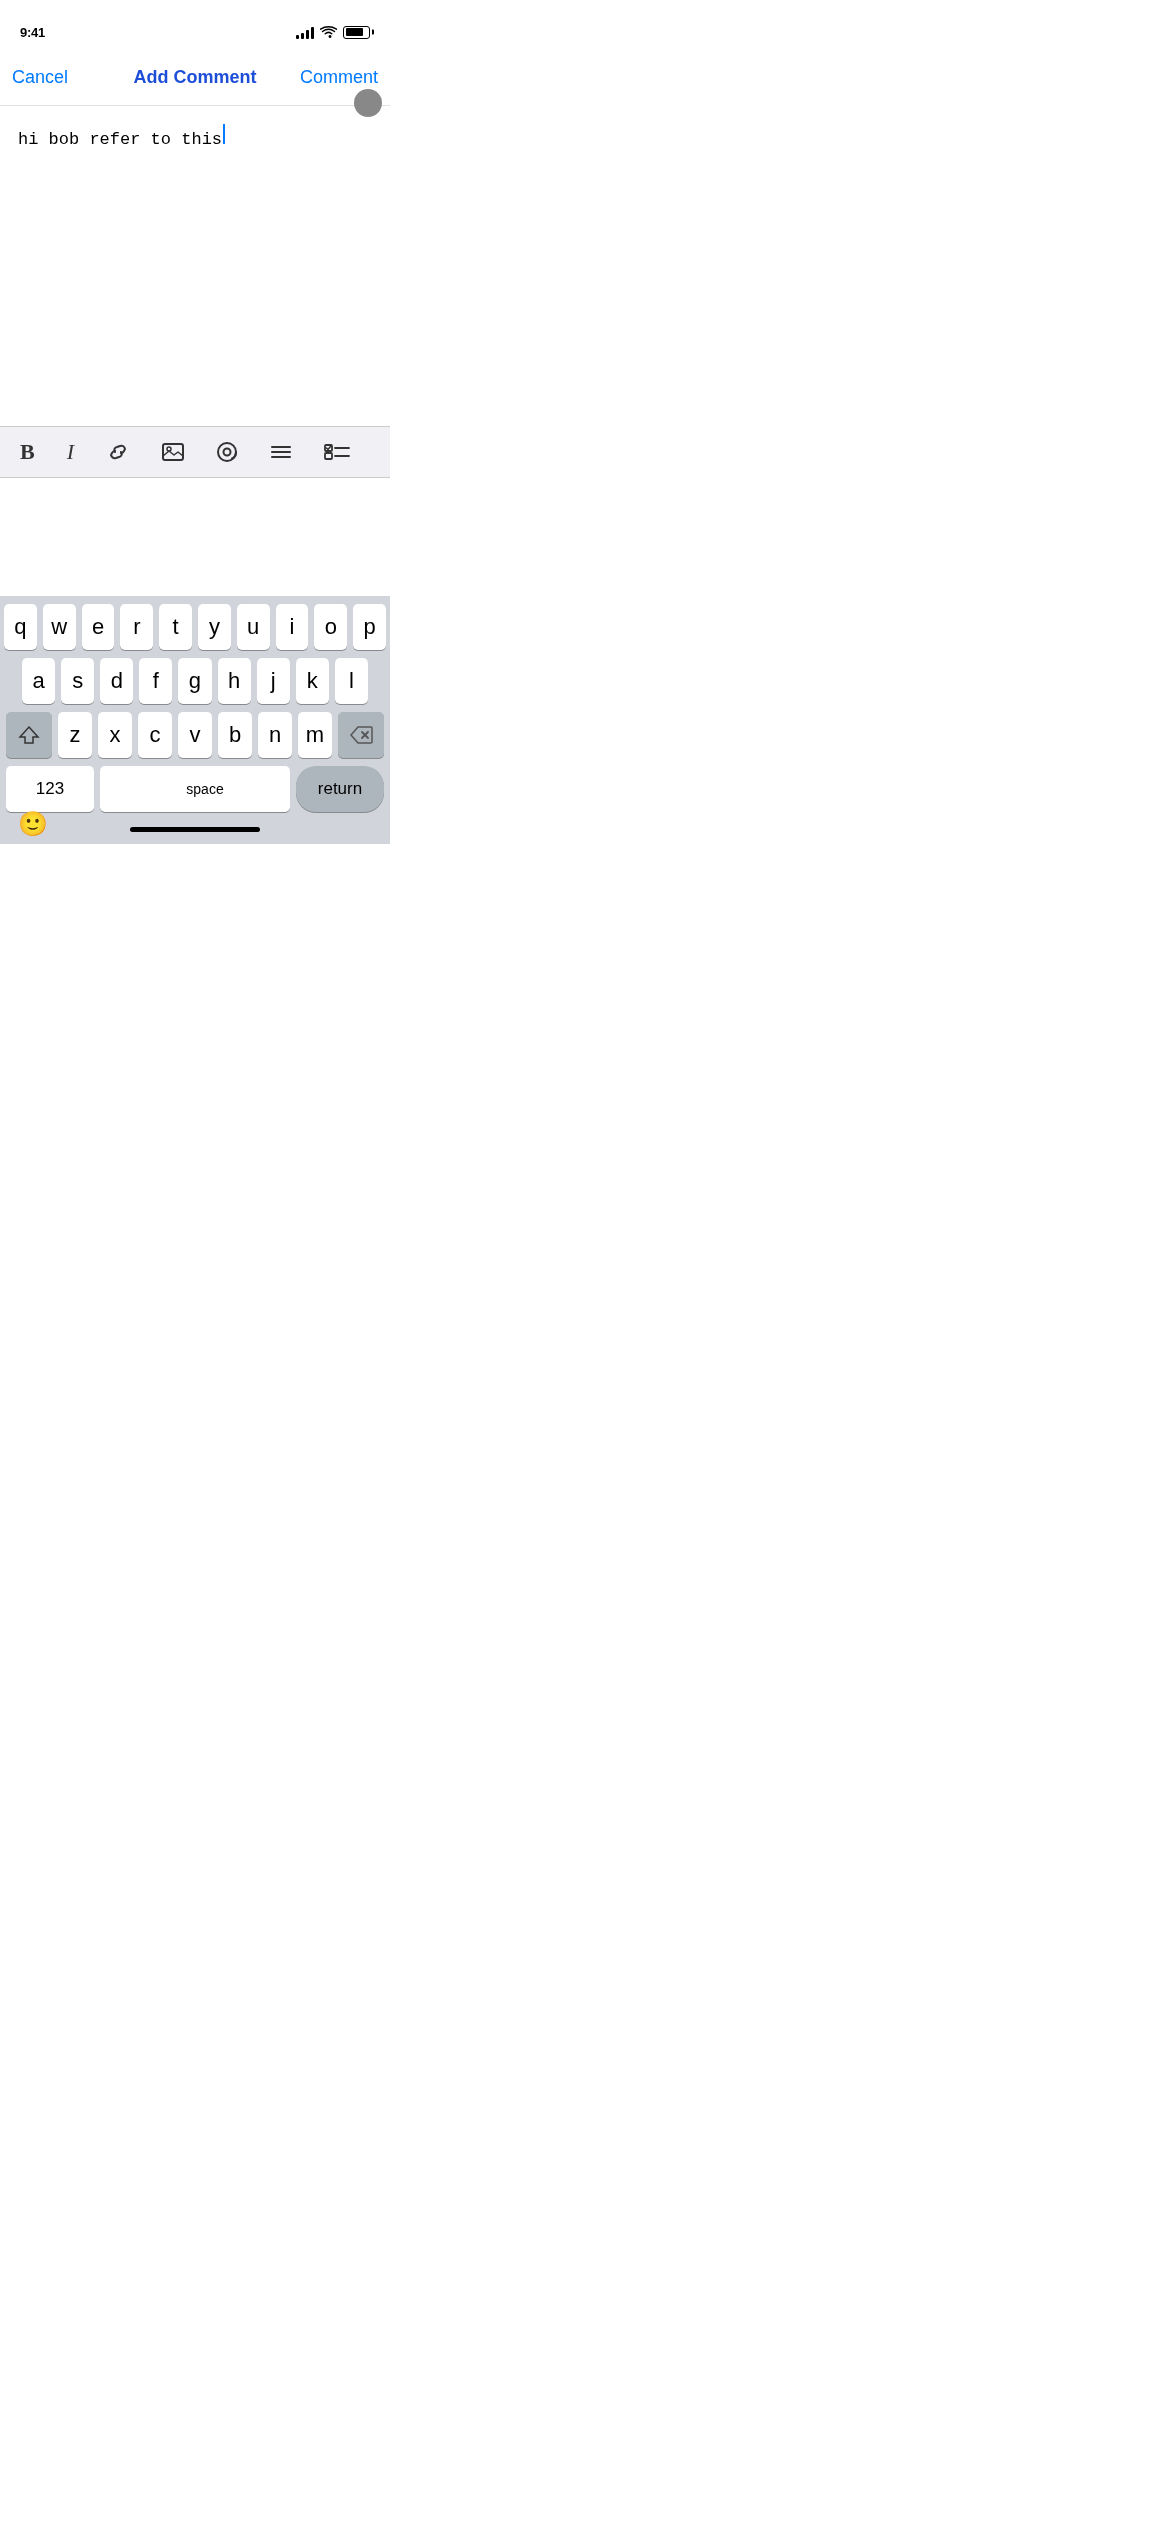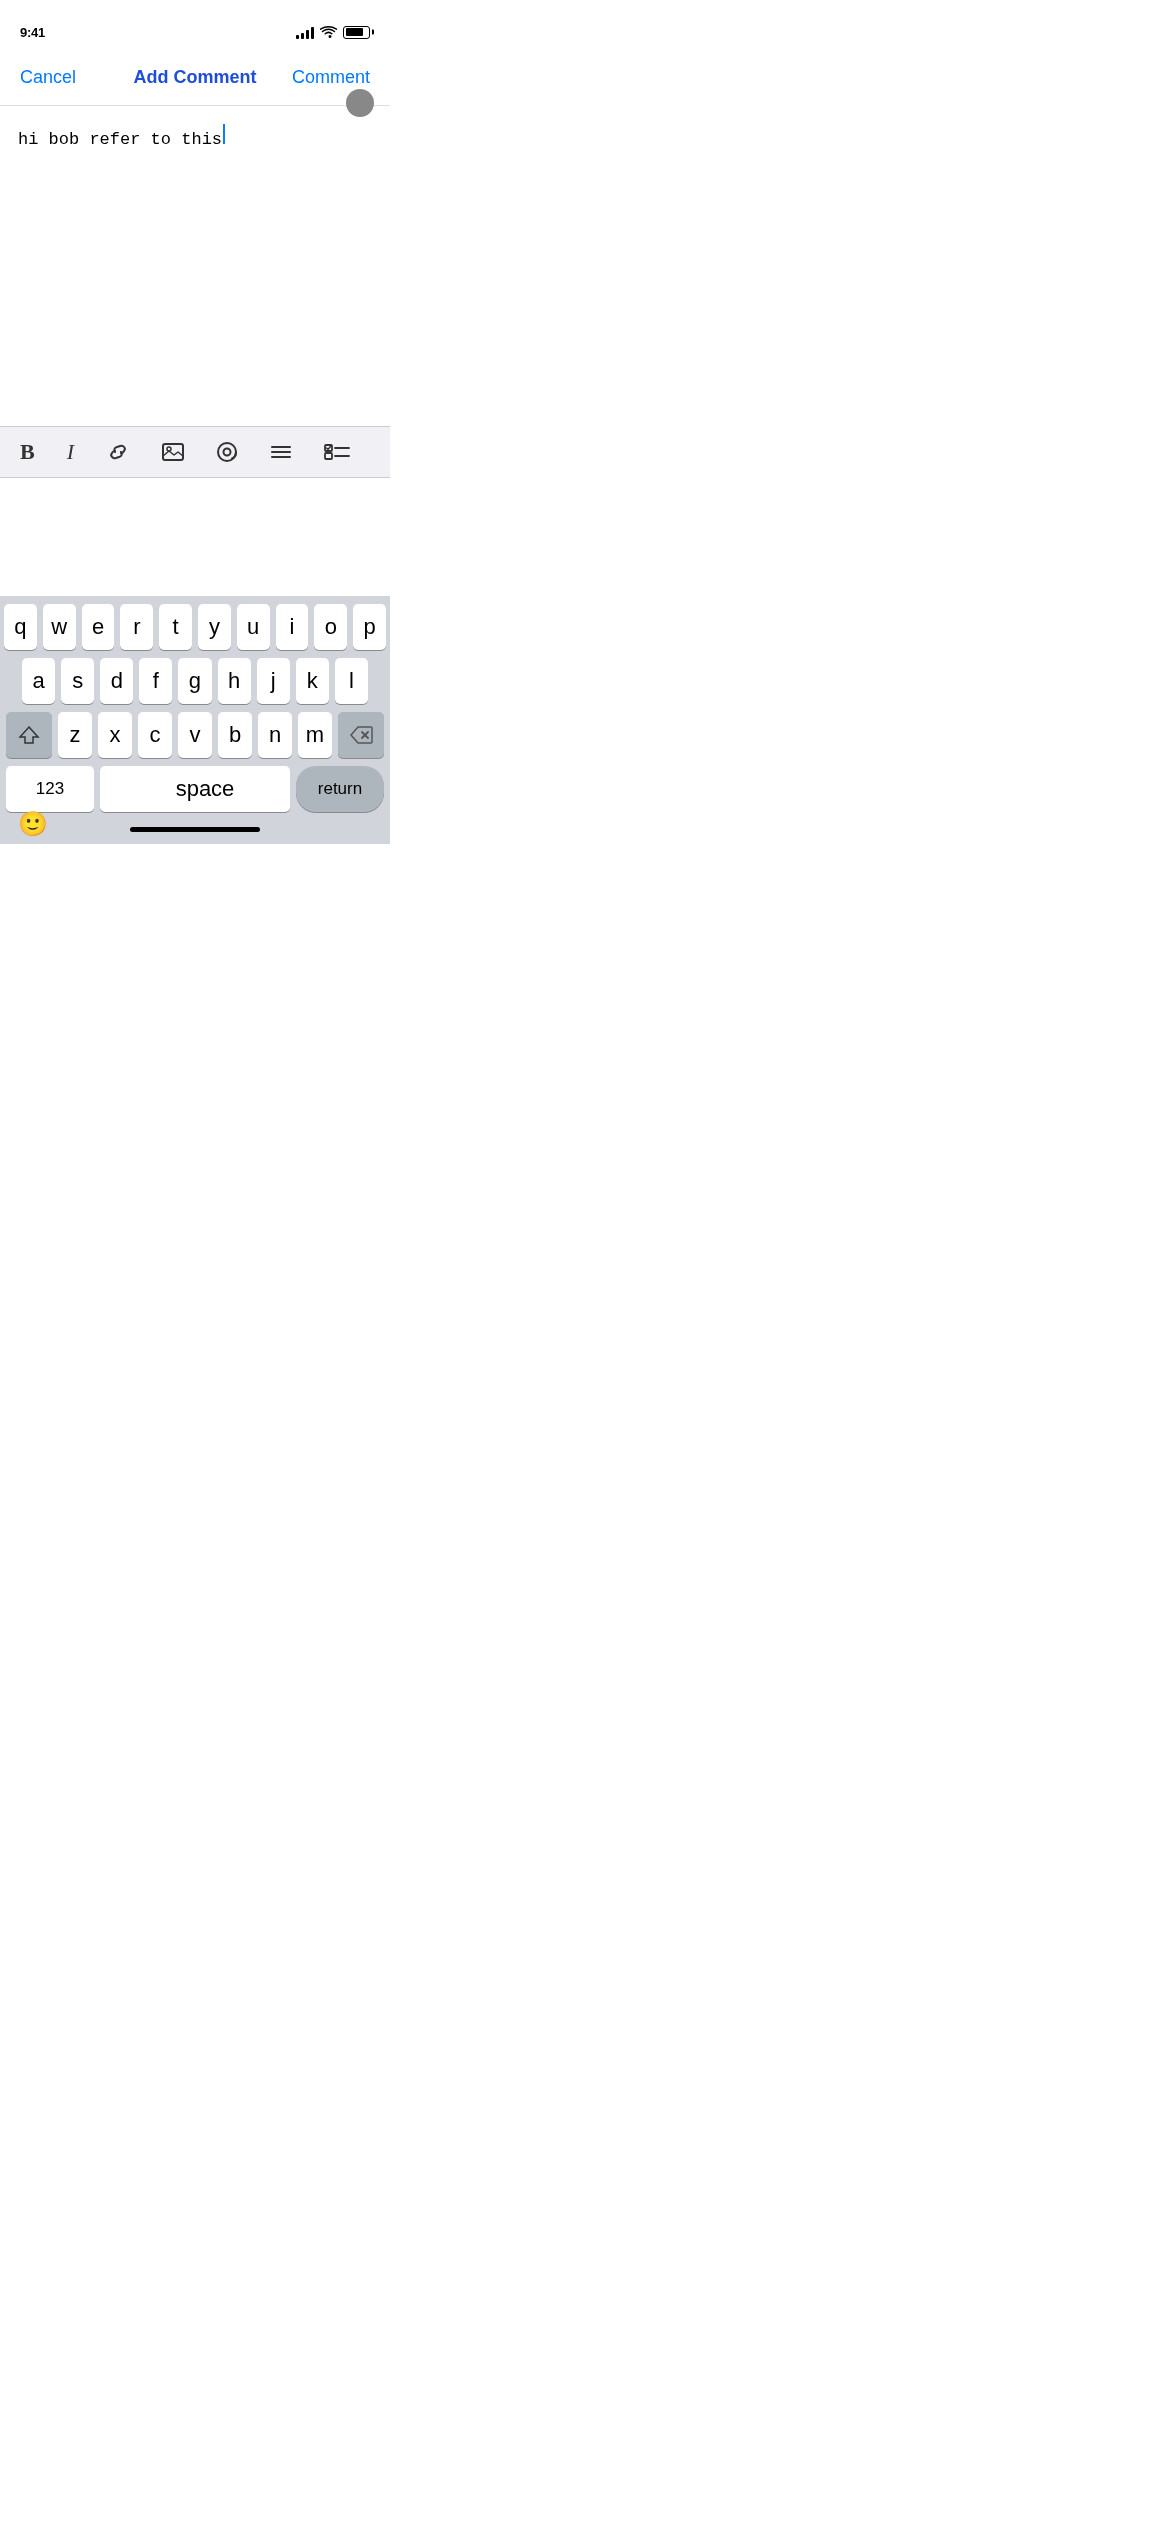--- a/index.html
+++ b/index.html
@@ -86,21 +86,21 @@
     }
 
     
     .nav-bar {
       background: #fff;
       border-bottom: 1px solid #e0e0e0;
       height: 56px;
       display: flex;
       align-items: center;
       justify-content: space-between;
-      padding: 0 20px;
+      padding: 0 12px;
       position: relative;
     }
     .nav-cancel {
       color: #007AFF;
       font-size: 18px;
       font-weight: 400;
       cursor: pointer;
       background: none;
       border: none;
       padding: 0;
@@ -421,21 +421,21 @@
       <svg width="24" height="18" viewBox="0 0 24 18" fill="none">
         <path d="M9 1 H22 Q23 1 23 2 V16 Q23 17 22 17 H9 L2 9 Z" stroke="#555" stroke-width="1.5" fill="#adb5bd"></path>
         <line x1="13" y1="6" x2="19" y2="12" stroke="#555" stroke-width="1.8" stroke-linecap="round"></line>
         <line x1="19" y1="6" x2="13" y2="12" stroke="#555" stroke-width="1.8" stroke-linecap="round"></line>
       </svg>
     </div>
   </div>
 
   <div class="keyboard-bottom-row">
     <div class="key num-key" style="font-size:17px; max-width:88px;">123</div>
-    <div class="key space-key" style="flex:1; max-width:none; font-size:22px;padding-left:20px;">space</div>
+    <div class="key space-key" style="flex:1; max-width:none; font-size:14px;padding-left:20px;">space</div>
     <div class="key return-key" style="max-width:88px; font-size:17px;">return</div>
   </div>
 
   <div class="emoji-bar">
     <button class="emoji-btn">🙂</button>
     <div class="home-indicator"></div>
   </div>
 </div>
 
 </body></html>

